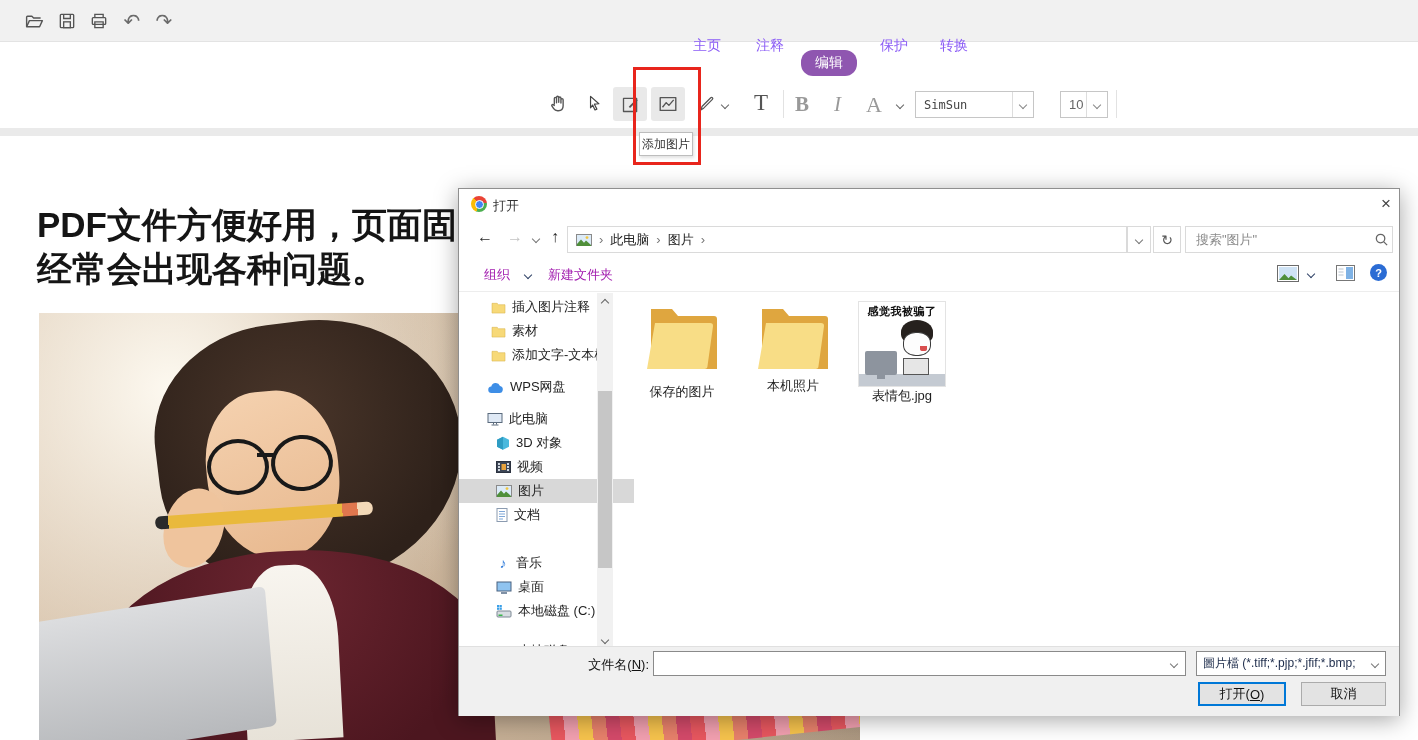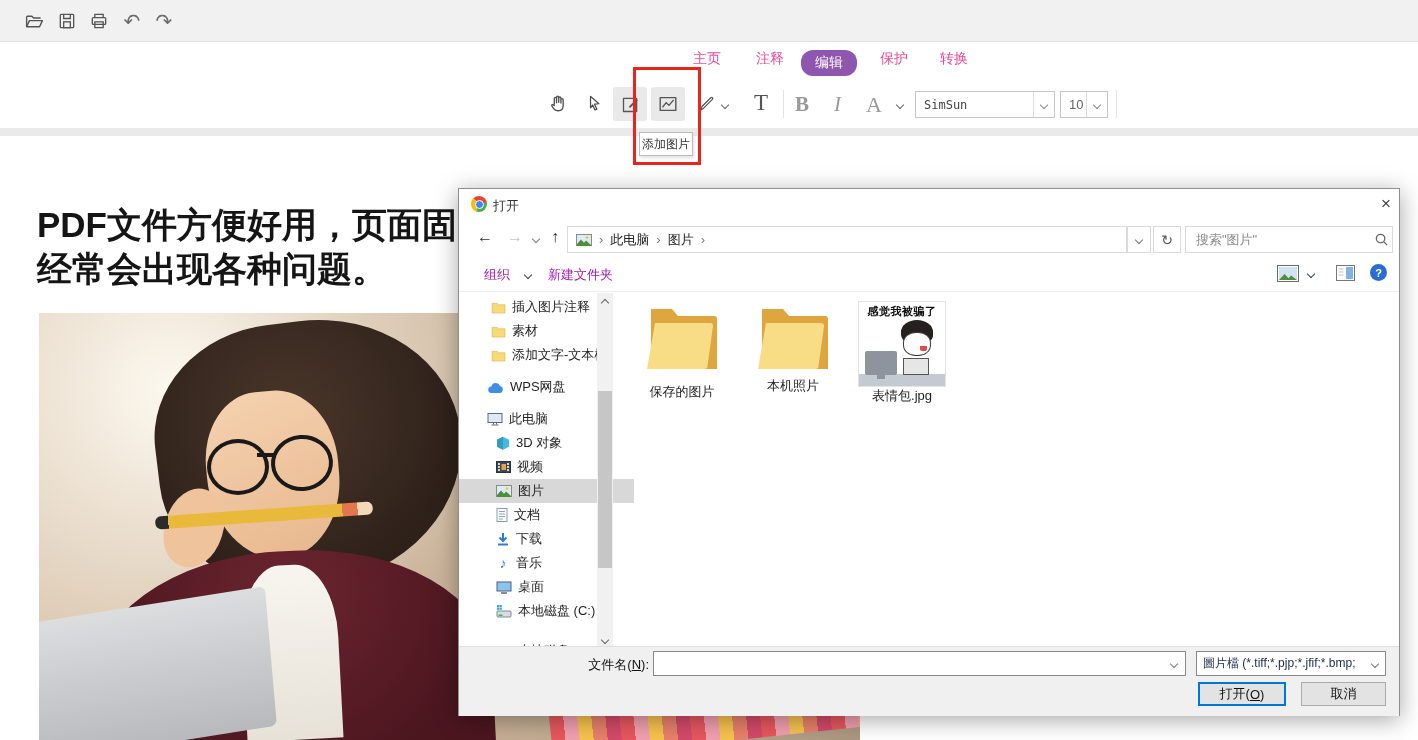--- a/index.html
+++ b/index.html
@@ -12,21 +12,21 @@
   .cv{display:inline-block;width:7px;height:7px;border-right:1.6px solid #666;border-bottom:1.6px solid #666;transform:rotate(45deg)}
   .cv.sm{width:5px;height:5px}
   .cv.up{transform:rotate(-135deg)}
 
   
   .topbar{left:0;top:0;width:1418px;height:41px;background:#f1f1f1;border-bottom:1px solid #e3e3e3}
   .qbtn{position:absolute;top:9px;width:24px;height:24px;display:flex;align-items:center;justify-content:center;color:#5a5a5a}
   .glyph-ic{font-size:20px;color:#6b6b6b;line-height:1}
 
   
-  .tab{position:absolute;top:50px;font-size:14px;color:#ec4899}
+  .tab{position:absolute;top:37px;font-size:14px;color:#8b5cf6}
   .tab-pill{position:absolute;top:50px;background:#8f56b0;color:#fff;border-radius:12px;padding:4px 14px;font-size:14px}
 
   
   .toolbtn{position:absolute;display:flex;align-items:center;justify-content:center}
   .graybtn{background:#e9e9e9;border-radius:3px;width:34px;height:34px;top:87px}
   .serifg{font-family:"Liberation Serif",serif;color:#999}
   .combo{position:absolute;top:91px;height:27px;background:#fff;border:1px solid #c6c6c6;display:flex;align-items:center;box-sizing:border-box}
   .combo .val{flex:1;padding-left:8px;font-size:12px;color:#444;font-family:"DejaVu Sans Mono",monospace}
   .combo .dd{width:20px;height:100%;border-left:1px solid #ddd;display:flex;align-items:center;justify-content:center}
   .vsep{position:absolute;top:90px;width:1px;height:28px;background:#e2e2e2}
@@ -170,21 +170,21 @@
       </svg>
     </span>
   </div>
   <span class="abs cv sm" style="left:722px;top:102px"></span>
   <span class="abs serifg" style="left:754px;top:90px;font-size:23px;color:#555">T</span>
   <div class="vsep" style="left:783px"></div>
   <span class="abs serifg" style="left:795px;top:92px;font-size:21px;font-weight:700">B</span>
   <span class="abs serifg" style="left:834px;top:92px;font-size:21px;font-style:italic">I</span>
   <span class="abs serifg" style="left:866px;top:92px;font-size:22px">A</span>
   <span class="abs cv sm" style="left:897px;top:102px"></span>
-  <div class="combo" style="left:915px;width:140px">
+  <div class="combo" style="left:915px;width:119px">
     <span class="val">SimSun</span>
     <span class="dd">
         <span class="cv sm" style="border-color:#888"></span>
       </span>
   </div>
   <div class="combo" style="left:1060px;width:48px">
     <span class="val" style="font-family:'Liberation Sans',sans-serif;font-size:13px;color:#666">10</span>
     <span class="dd">
         <span class="cv sm" style="border-color:#888"></span>
       </span>
@@ -355,30 +355,20 @@
     </div>
     <div class="sb-item lvl2" style="top:314px">
       <span>
           <svg width="12" height="14" viewBox="0 0 12 14">
             <rect x="1" y="0.5" width="10" height="13" fill="#fff" stroke="#8b9bb0"></rect>
             <path d="M3 3.5h6M3 6h6M3 8.5h6M3 11h4" stroke="#7fa7d8"></path>
           </svg>
         </span>
       <span>文档</span>
     </div>
-    <div class="sb-item lvl2" style="top:338px">
-      <span>
-          <svg width="14" height="14" viewBox="0 0 14 14" fill="none" stroke="#2f7bd9" stroke-width="2">
-            <path d="M7 1v7.5"></path>
-            <path d="M3.5 5.5L7 9l3.5-3.5" stroke-linejoin="round"></path>
-            <path d="M2 12.5h10"></path>
-          </svg>
-        </span>
-      <span>下载</span>
-    </div>
     <div class="sb-item lvl2" style="top:362px">
       <span style="color:#2f7bd9;font-size:14px;width:14px;text-align:center">♪</span>
       <span>音乐</span>
     </div>
     <div class="sb-item lvl2" style="top:386px">
       <span>
           <svg width="16" height="13" viewBox="0 0 16 13">
             <rect x="1" y="1" width="14" height="9" fill="#8fc3ef" stroke="#4a6280"></rect>
             <path d="M5 12h6" stroke="#4a6280" stroke-width="1.4"></path>
           </svg>

